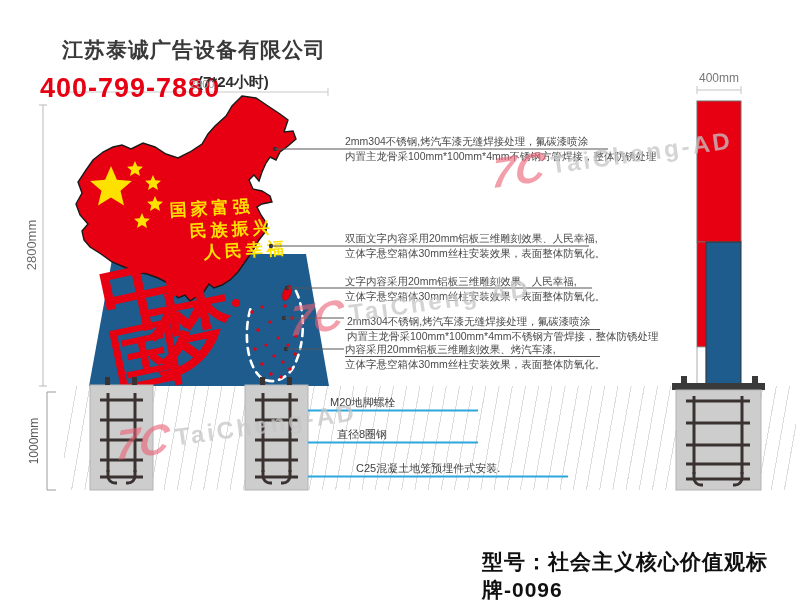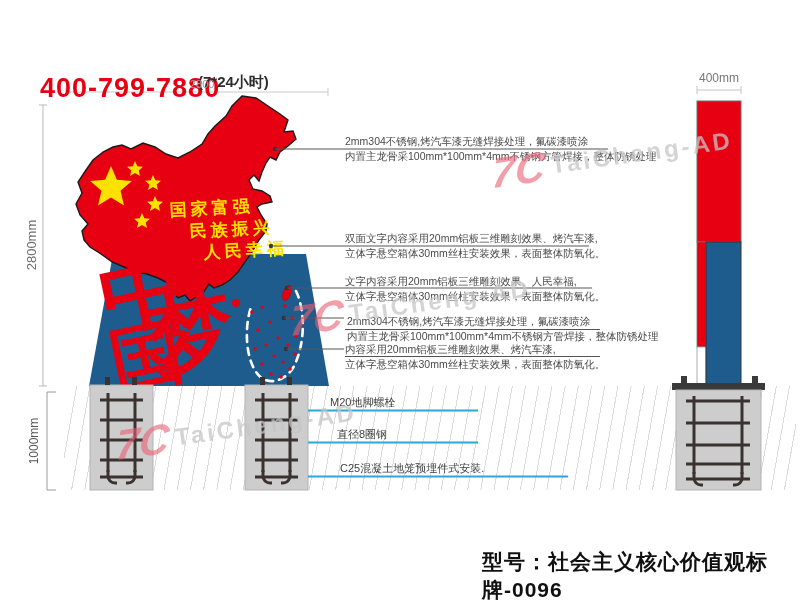--- a/index.html
+++ b/index.html
@@ -186,48 +186,49 @@
       <line x1="345" y1="356.5" x2="600" y2="356.5"></line>
     </g>
 
     <g stroke="#2ba6de" stroke-width="2">
       <line x1="308" y1="410.5" x2="478" y2="410.5"></line>
       <line x1="308" y1="442.5" x2="478" y2="442.5"></line>
       <line x1="308" y1="476.5" x2="568" y2="476.5"></line>
     </g>
   </svg>
 
+  <div class="abs company">江苏泰诚广告设备有限公司</div>
   <div class="abs phone">400-799-7880</div>
   <div class="abs hours">(7*24小时)</div>
   <div class="abs topdim">2800</div>
 
   <div class="abs ann" style="left:345px;top:134px">
     <div>2mm304不锈钢,烤汽车漆无缝焊接处理，氟碳漆喷涂</div>
     <div>内置主龙骨采100mm*100mm*4mm不锈钢方管焊接，整体防锈处理</div>
   </div>
   <div class="abs ann" style="left:345px;top:231px">
-    <div>双面文字内容采用20mm铝板三维雕刻效果、烤汽车漆,</div>
+    <div>双面文字内容采用20mm铝板三维雕刻效果、人民幸福,</div>
     <div>立体字悬空箱体30mm丝柱安装效果，表面整体防氧化。</div>
   </div>
   <div class="abs ann" style="left:345px;top:274px">
     <div>文字内容采用20mm铝板三维雕刻效果、人民幸福,</div>
     <div>立体字悬空箱体30mm丝柱安装效果，表面整体防氧化。</div>
   </div>
   <div class="abs ann" style="left:347px;top:314px">
     <div>2mm304不锈钢,烤汽车漆无缝焊接处理，氟碳漆喷涂</div>
     <div>内置主龙骨采100mm*100mm*4mm不锈钢方管焊接，整体防锈处理</div>
   </div>
   <div class="abs ann" style="left:345px;top:342px">
     <div>内容采用20mm铝板三维雕刻效果、烤汽车漆,</div>
     <div>立体字悬空箱体30mm丝柱安装效果，表面整体防氧化。</div>
   </div>
 
   <div class="abs blab" style="left:330px;top:395px">M20地脚螺栓</div>
   <div class="abs blab" style="left:337px;top:427px">直径8圈钢</div>
-  <div class="abs blab" style="left:340px;top:461px">C25混凝土地笼预埋件式安装.</div>
+  <div class="abs blab" style="left:356px;top:461px">C25混凝土地笼预埋件式安装.</div>
 
   <div class="abs wm" style="left:492px;top:150px">
     <span class="wm-logo">7C</span><span class="wm-text">TaiCheng-AD</span>
   </div>
   <div class="abs wm" style="left:290px;top:298px">
     <span class="wm-logo">7C</span><span class="wm-text">TaiCheng-AD</span>
   </div>
   <div class="abs wm" style="left:116px;top:422px">
     <span class="wm-logo">7C</span><span class="wm-text">TaiCheng-AD</span>
   </div>

